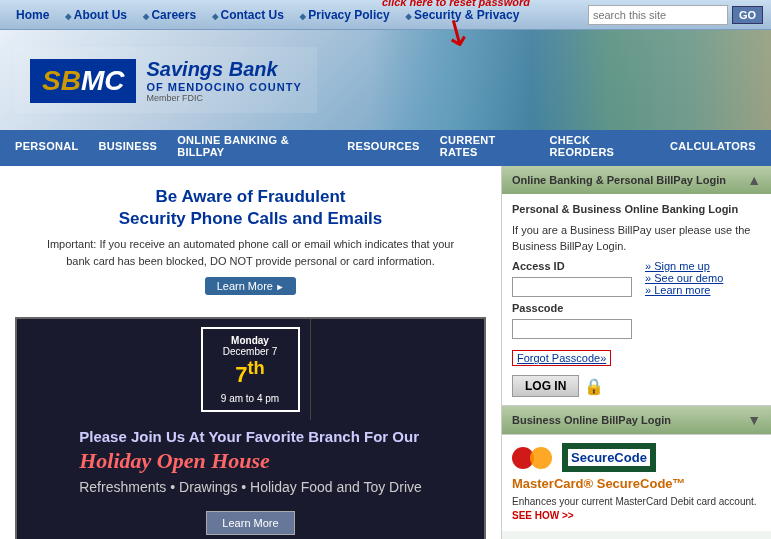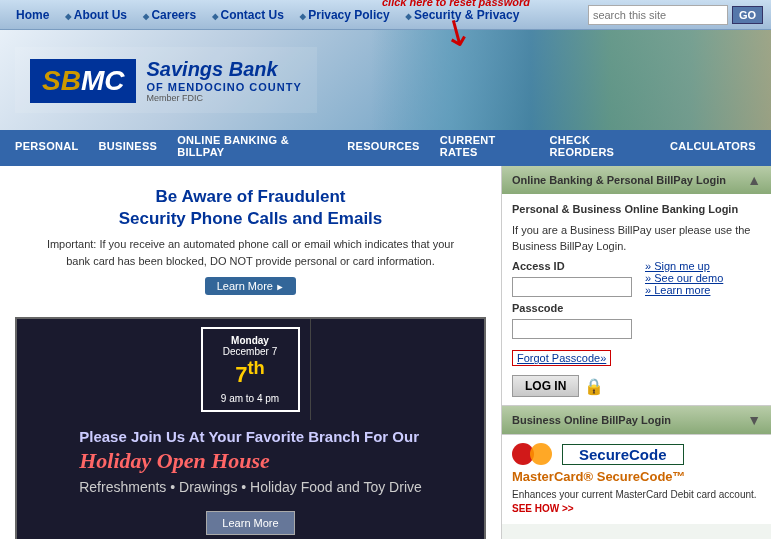--- a/index.html
+++ b/index.html
@@ -348,25 +348,25 @@
     }
     .mc-circle-yellow {
       width: 22px; height: 22px;
       border-radius: 50%;
       background: #ff9900;
       display: inline-block;
       margin-left: -8px;
       opacity: 0.85;
     }
     .sc-logo {
-      font-size: 15px;
+      font-size: 13px;
       font-weight: bold;
       color: #003399;
-      border: 1px solid #14532d;
-      padding: 1px 16px;
+      border: 6px solid #14532d;
+      padding: 1px 3px;
     }
 
     
     .blue-divider {
       height: 4px;
       background: #3366aa;
     }
 
     .content-wrapper {
       position: relative;

